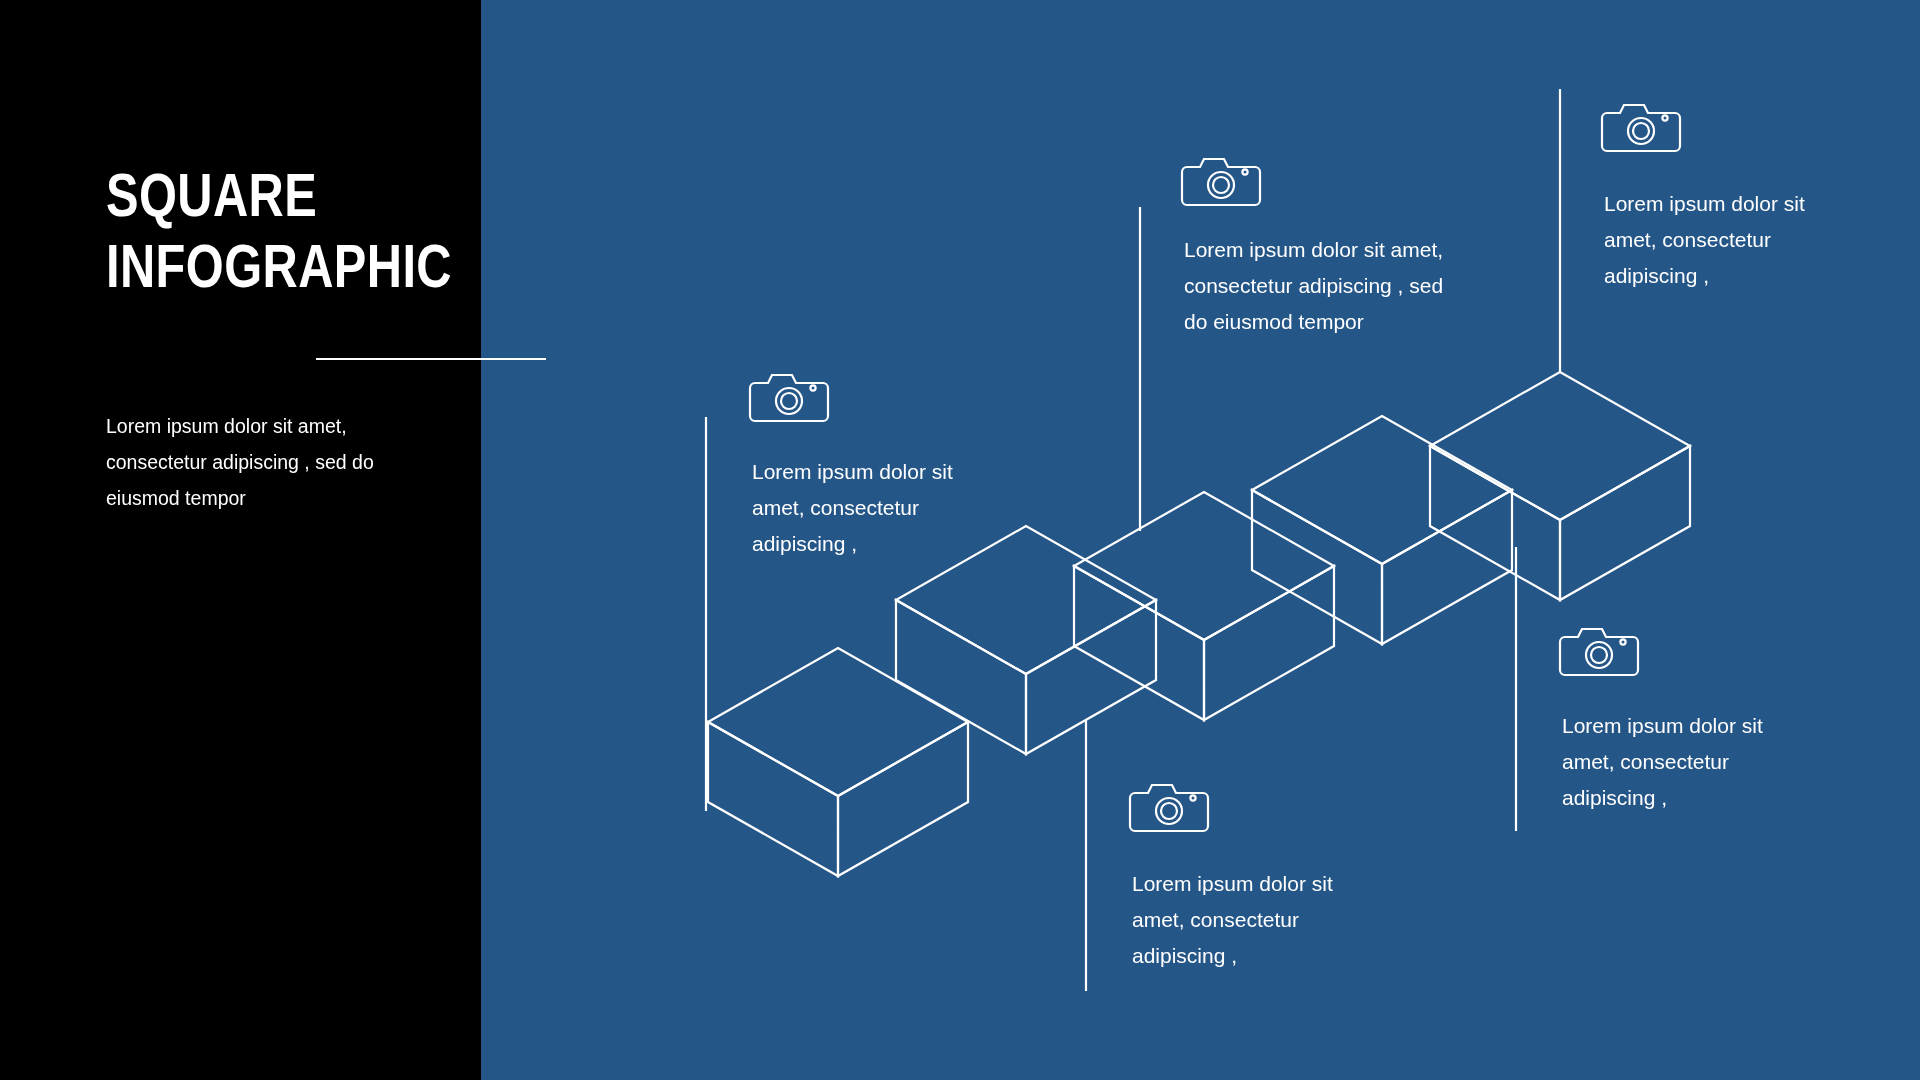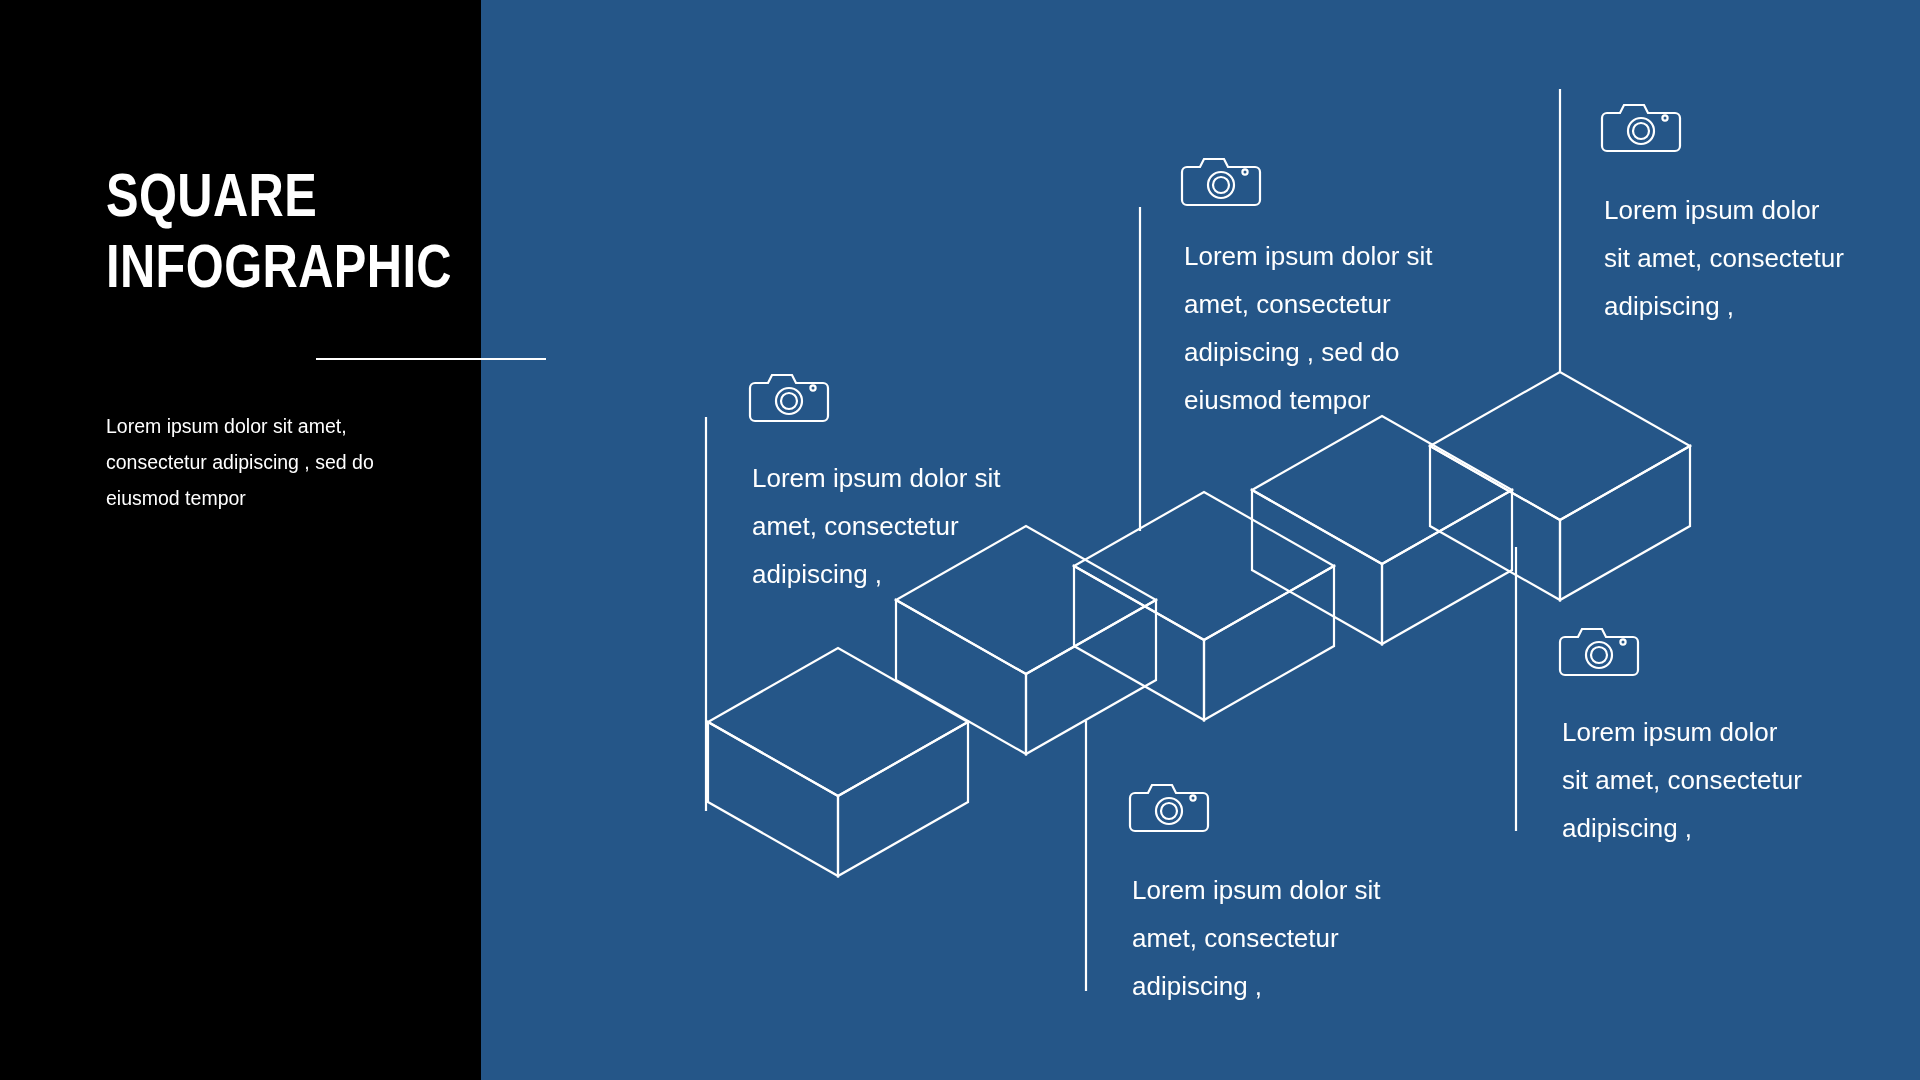--- a/index.html
+++ b/index.html
@@ -65,22 +65,22 @@
     position:absolute; left:0; top:0;
     width:1920px; height:1080px;
     z-index:2;
     pointer-events:none;
   }
   
   .callout { position:absolute; z-index:5; }
   .callout .cam { display:block; margin-bottom:10px; }
   .callout .ctext {
     color:#ffffff;
-    font-size:26px;
-    line-height:48px;
+    font-size:21px;
+    line-height:36px;
   }
   .c-left   { left:748px;  top:368px;  width:255px; }
   .c-left .ctext { margin-left:4px; margin-top:30px; }
 
   .c-midtop { left:1180px; top:152px;  width:265px; }
   .c-midtop .ctext { margin-left:4px; margin-top:24px; }
 
   .c-topright { left:1600px; top:98px;  width:250px; }
   .c-topright .ctext { margin-left:4px; margin-top:32px; }
 

